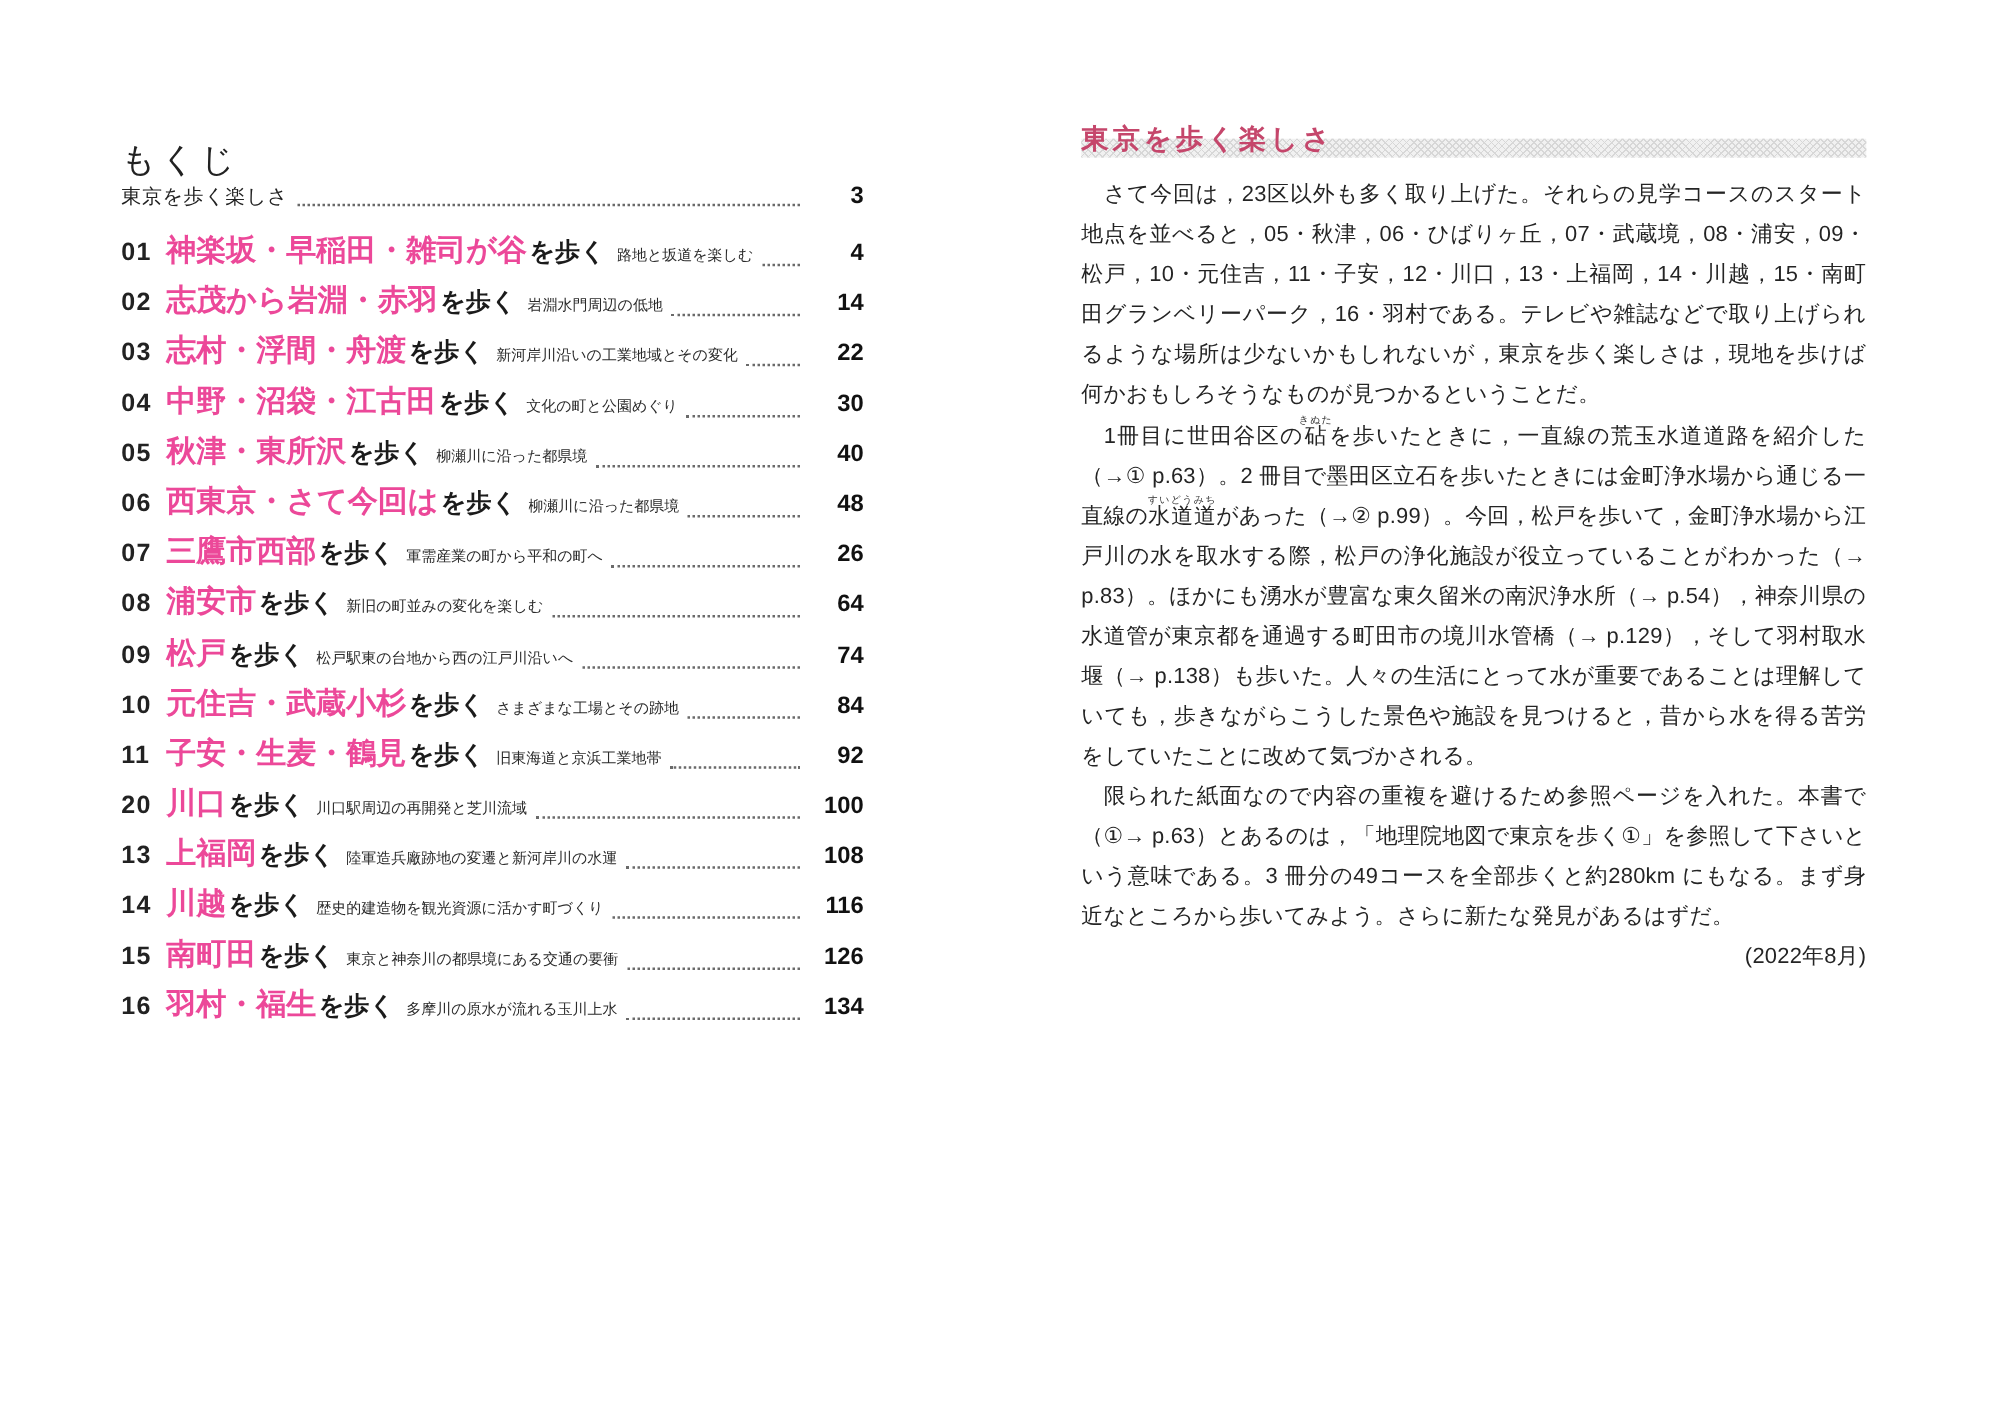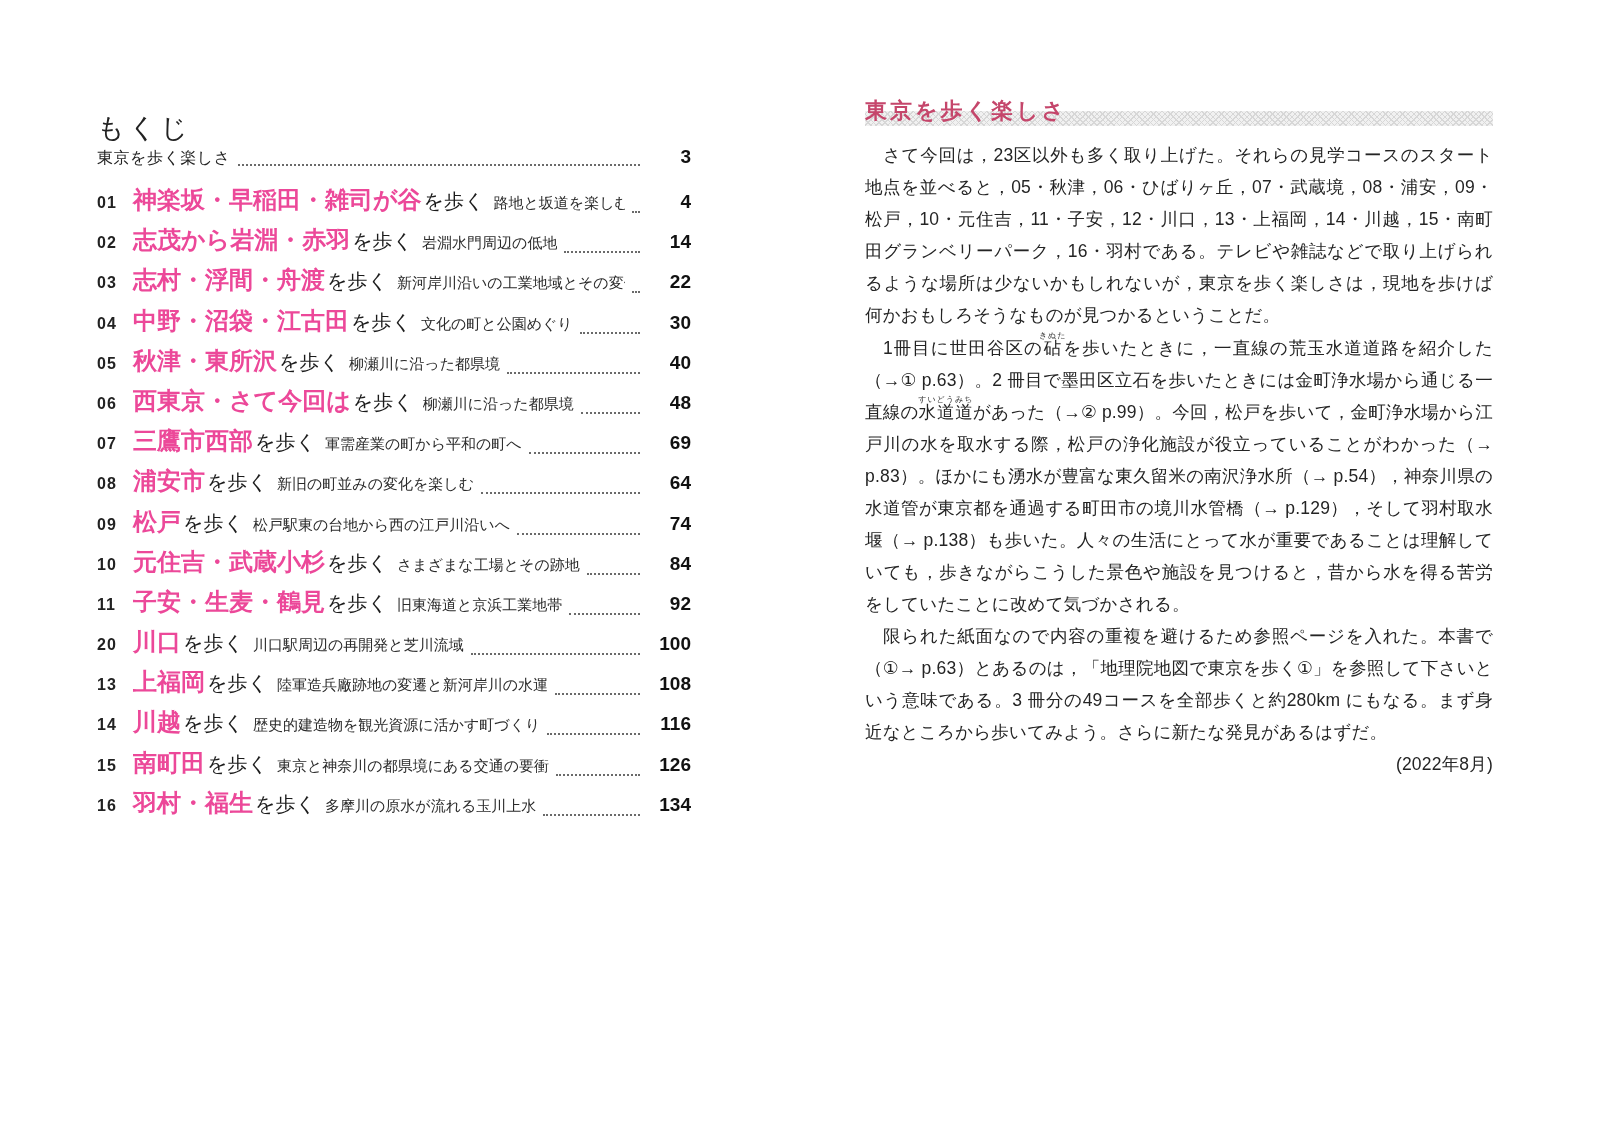--- a/index.html
+++ b/index.html
@@ -10,24 +10,24 @@
   .page{position:absolute;top:0;height:1135px;width:800px;}
   #page-left{left:0;}
   #page-right{left:800px;}
 
   
   .mokuji-title{position:absolute;left:97px;top:92px;font-size:27px;font-weight:500;letter-spacing:4px;color:#222;}
   .toc-intro{position:absolute;left:97px;top:146px;width:594px;display:flex;align-items:baseline;}
   .toc-intro .lbl{font-size:16px;color:#222;letter-spacing:0.5px;white-space:nowrap;}
   .toc-list{position:absolute;left:97px;top:184px;width:594px;}
   .toc-row{display:flex;align-items:baseline;height:34px;margin-bottom:6.2px;white-space:nowrap;}
-  .toc-row .no{font-size:16px;font-weight:600;width:36px;flex:0 0 auto;letter-spacing:1px;color:#222;}
+  .toc-row .no{font-size:20px;font-weight:600;width:36px;flex:0 0 auto;letter-spacing:1px;color:#222;}
   .toc-row .ttl{font-size:24px;font-weight:bold;color:#ec4899;letter-spacing:0px;flex:0 0 auto;}
-  .toc-row .walk{font-size:20px;font-weight:normal;color:#1b1b1b;margin-left:2px;flex:0 0 auto;}
-  .toc-row .sub{font-size:15px;color:#2a2a2a;margin-left:9px;flex:0 1 auto;overflow:hidden;}
+  .toc-row .walk{font-size:20px;font-weight:bold;color:#1b1b1b;margin-left:2px;flex:0 0 auto;}
+  .toc-row .sub{font-size:12px;color:#2a2a2a;margin-left:9px;flex:0 1 auto;overflow:hidden;}
   .leader{flex:1 1 0;min-width:8px;border-bottom:2px dotted #6a6a6a;margin:0 5px 5px 7px;align-self:flex-end;}
   .toc-intro .leader{margin-bottom:3px;}
   .toc-row .pg,.toc-intro .pg{font-size:19px;font-weight:bold;width:46px;flex:0 0 auto;text-align:right;color:#111;}
 
   
   .photo{position:absolute;background:#fff;border:2px solid #2b2b2b;padding:6px;box-sizing:border-box;
          box-shadow:2px 4px 9px rgba(0,0,0,.28);}
   .scene{position:relative;width:100%;height:100%;overflow:hidden;}
   #ph1{left:84px;top:872px;width:128px;height:182px;transform:rotate(-8deg);z-index:1;}
   #ph2{left:216px;top:838px;width:124px;height:190px;transform:rotate(-2.5deg);z-index:2;}
@@ -155,21 +155,21 @@
           <span class="sub">柳瀬川に沿った都県境</span>
           <span class="leader"></span>
           <span class="pg">48</span>
         </div>
         <div class="toc-row">
           <span class="no">07</span>
           <span class="ttl">三鷹市西部</span>
           <span class="walk">を歩く</span>
           <span class="sub">軍需産業の町から平和の町へ</span>
           <span class="leader"></span>
-          <span class="pg">69</span>
+          <span class="pg">26</span>
         </div>
         <div class="toc-row">
           <span class="no">08</span>
           <span class="ttl">浦安市</span>
           <span class="walk">を歩く</span>
           <span class="sub">新旧の町並みの変化を楽しむ</span>
           <span class="leader"></span>
           <span class="pg">64</span>
         </div>
         <div class="toc-row">

